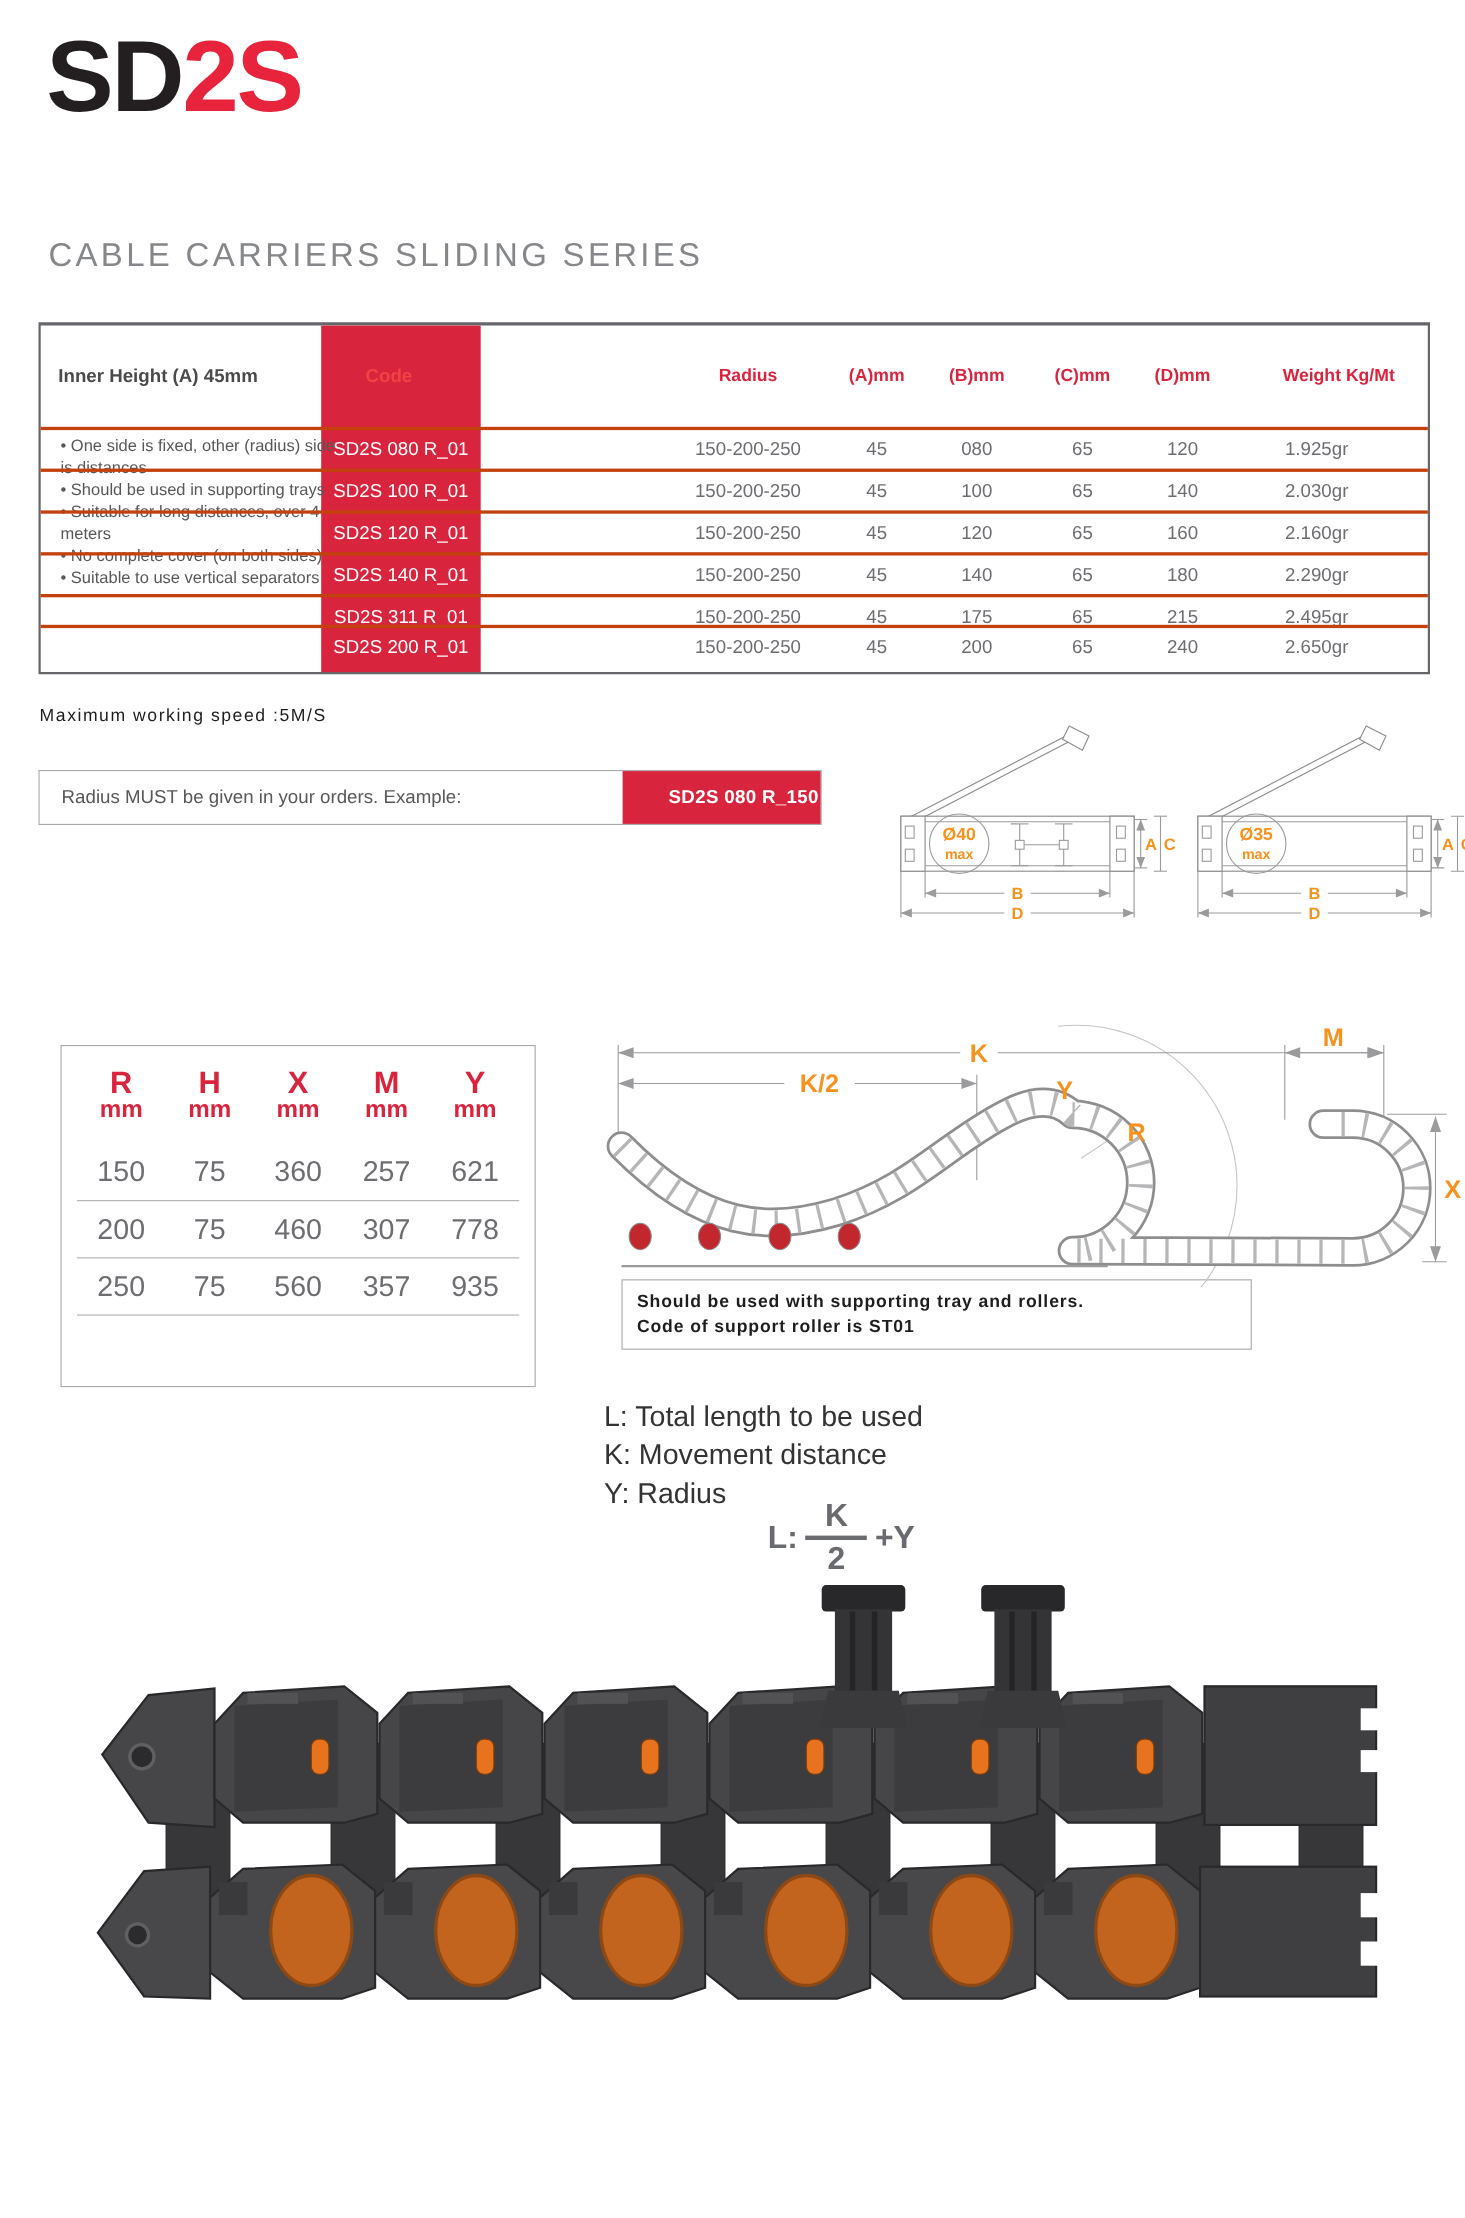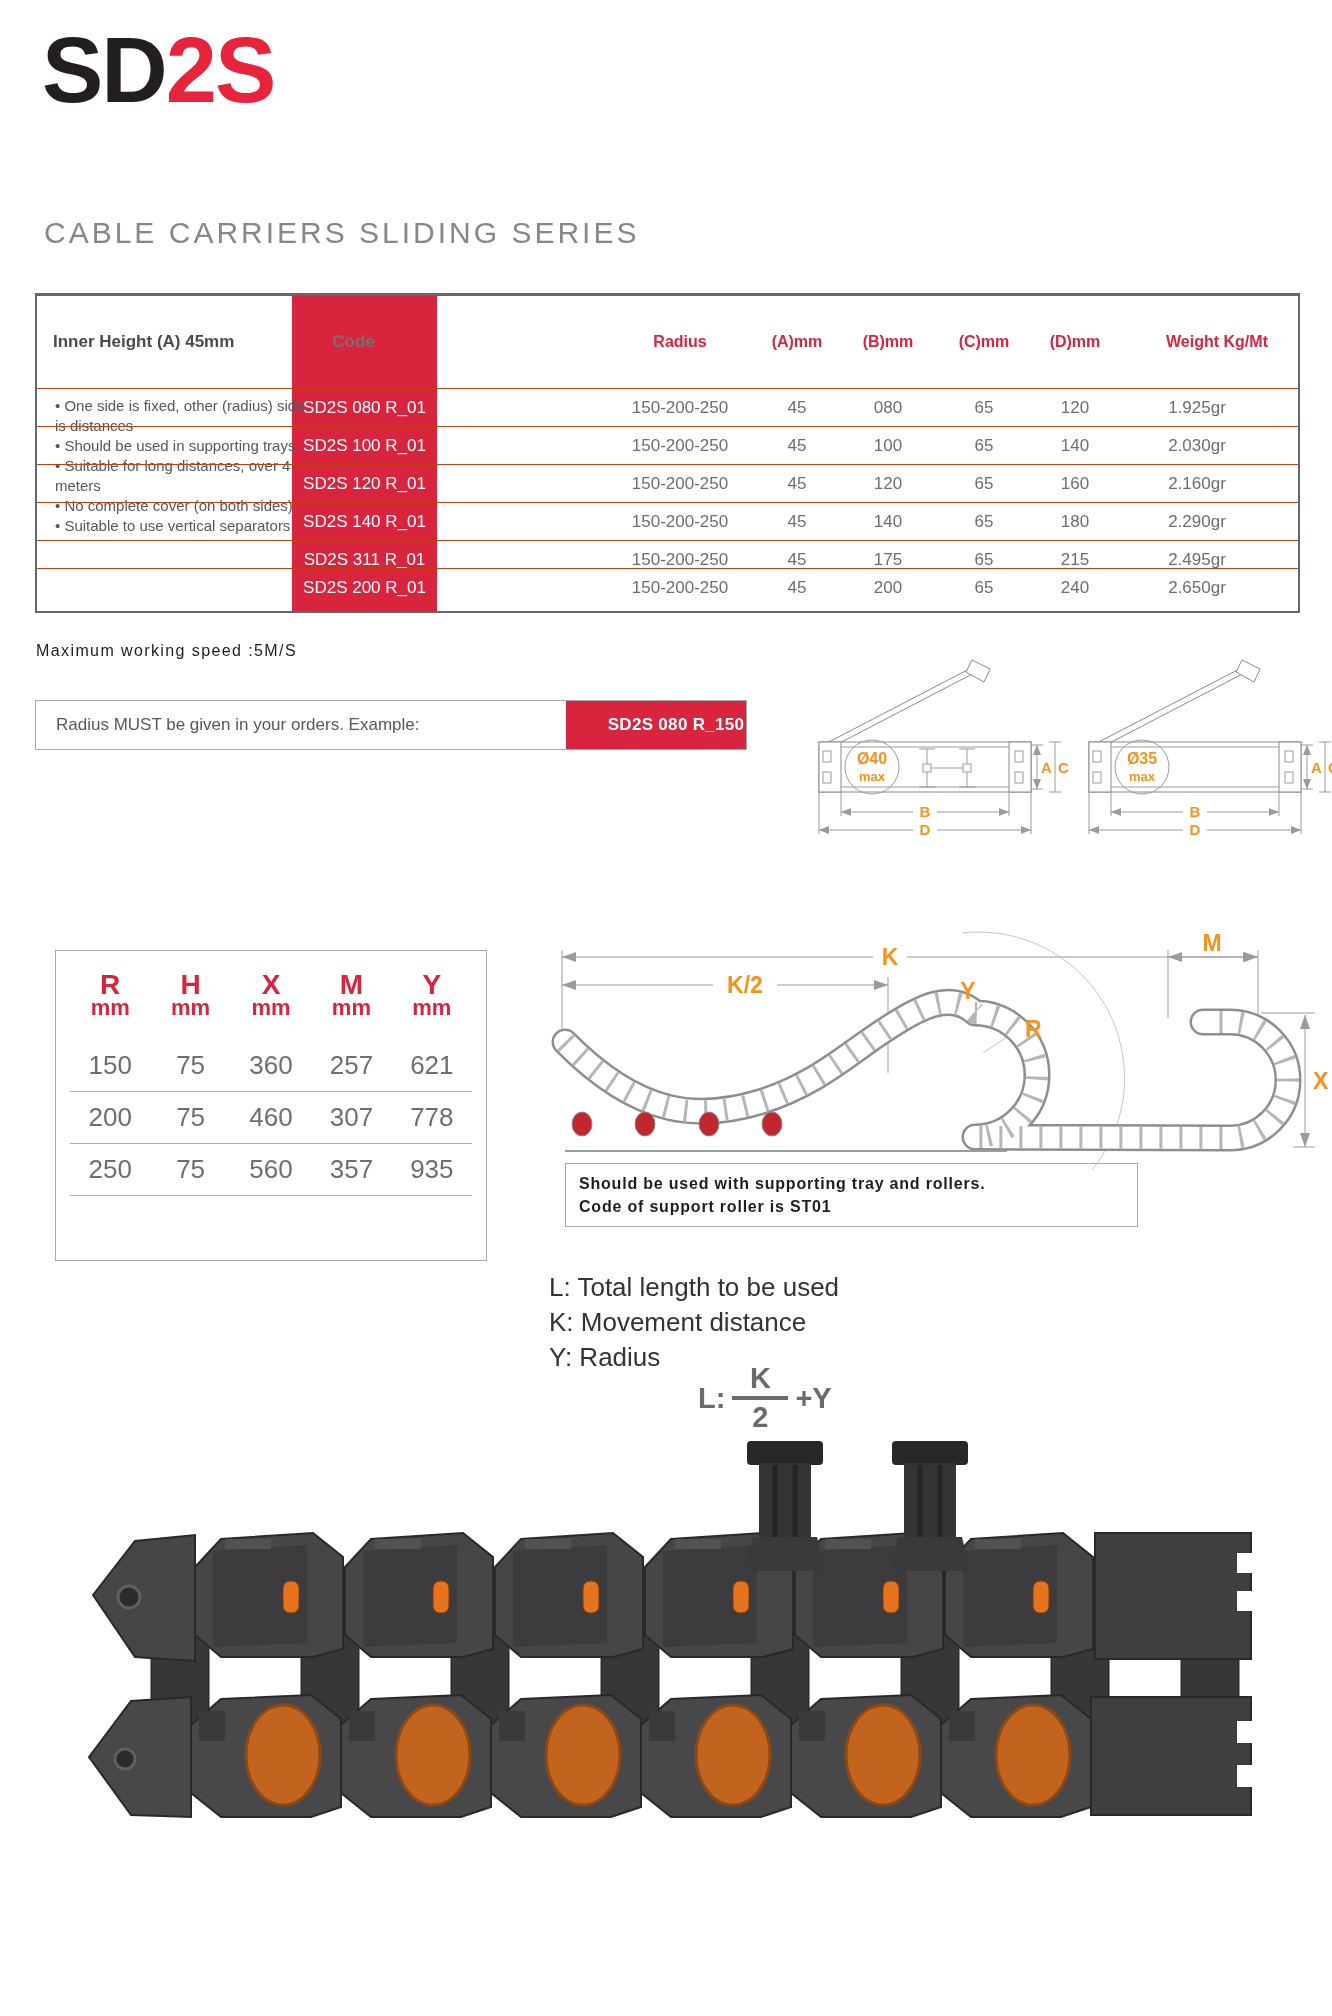--- a/index.html
+++ b/index.html
@@ -16,28 +16,28 @@
   
   .title{position:absolute;left:42px;top:18px;font-size:92px;font-weight:bold;letter-spacing:-2px;color:var(--text-dark);}
   .title .red{color:var(--title-red);}
   .subtitle{position:absolute;left:44px;top:216px;font-size:30px;letter-spacing:3px;color:var(--subtitle-gray);}
 
   
   .spec-table{position:absolute;left:35px;top:293px;width:1265px;height:320px;border:2px solid #66676A;border-top-width:3px;background:#fff;}
   .code-col{position:absolute;left:255px;top:0;bottom:0;width:145px;background:var(--accent-red);}
   .spec-head{position:absolute;left:0;top:0;width:100%;height:92px;}
   .inner-height{position:absolute;left:16px;top:0;width:235px;height:92px;display:flex;align-items:center;font-weight:bold;font-size:17px;color:#4A4A4C;}
-  .h-code{position:absolute;left:255px;top:0;width:123px;height:92px;display:flex;align-items:center;justify-content:center;color:#737373;font-weight:bold;font-size:17px;}
+  .h-code{position:absolute;left:255px;top:0;width:123px;height:92px;display:flex;align-items:center;justify-content:center;color:#ef4444;font-weight:bold;font-size:17px;}
   .h-val{position:absolute;top:0;height:92px;display:flex;align-items:center;justify-content:center;color:var(--accent-red);font-weight:bold;font-size:16px;width:120px;}
   .col-radius{left:583px;}.col-a{left:700px;}.col-b{left:791px;}.col-c{left:887px;}.col-d{left:978px;}
   .col-w{left:1100px;width:160px;text-align:center;}
   .bullets{position:absolute;left:16px;top:100px;width:256px;font-size:15px;color:var(--text-gray);line-height:20px;}
   .bullet{padding-left:2px;}
   .bullet::before{content:"• ";}
-  .srow{position:absolute;left:0;width:100%;height:38px;border-top:1px solid #c2410c;z-index:2;}
+  .srow{position:absolute;left:0;width:100%;height:38px;border-top:3px solid #c2410c;z-index:2;}
   .c-code{position:absolute;left:255px;width:145px;top:50%;transform:translateY(-50%);text-align:center;color:#fff;font-size:17px;}
   .c-val{position:absolute;width:120px;top:50%;transform:translateY(-50%);text-align:center;color:var(--value-gray);font-size:17px;}
 
   
   .speed-note{position:absolute;left:36px;top:642px;font-size:16px;font-weight:normal;letter-spacing:1.4px;color:#1E1E20;}
   .order-box{position:absolute;left:35px;top:700px;width:712px;height:50px;border:1px solid var(--border-gray);}
   .order-text{position:absolute;left:20px;top:0;height:48px;display:flex;align-items:center;font-size:17px;color:var(--text-gray);}
   .order-badge{position:absolute;right:0;top:0;bottom:0;width:180px;background:var(--accent-red);color:#fff;font-weight:bold;font-size:17px;display:flex;align-items:center;justify-content:center;letter-spacing:.3px;padding-left:40px;}
 
   

